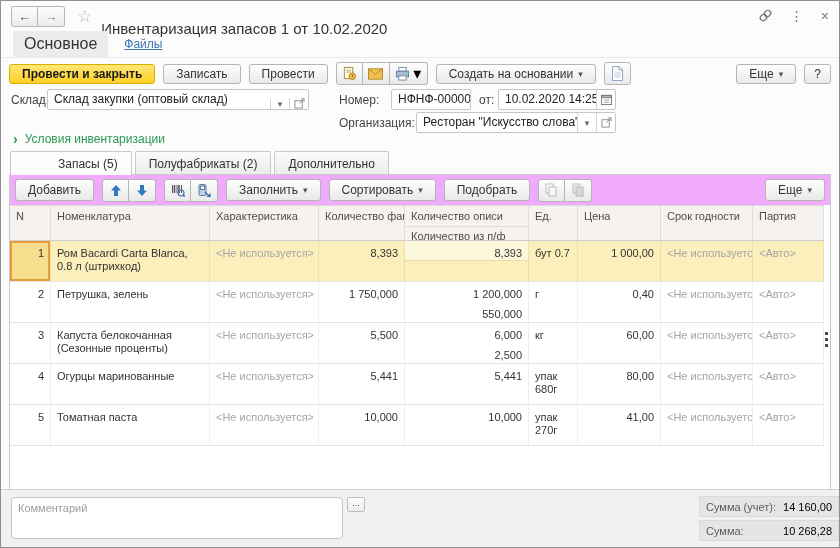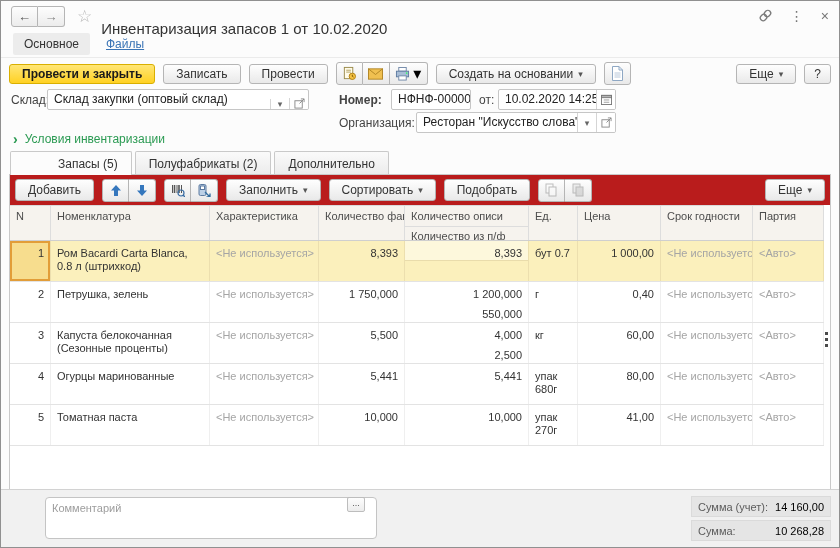--- a/index.html
+++ b/index.html
@@ -13,21 +13,21 @@
     font-size:13px;line-height:19px;text-align:center;cursor:pointer;}
   .navbtn.back{border-radius:3px 0 0 3px;}
   .navbtn.fwd{border-radius:0 3px 3px 0;border-left:none;color:#888;}
   .star{color:#b8b8b8;font-size:17px;margin:0 9px 0 12px;}
   .wtitle{font-size:15px;color:#333;white-space:nowrap;margin-top:24px;}
   .tb-right{margin-left:auto;display:flex;align-items:center;gap:17px;color:#777;}
   .tb-ico{font-size:14px;cursor:pointer;line-height:1;}
 
   
   .navrow{position:absolute;top:30px;left:0;right:0;height:27px;display:flex;align-items:center;padding:0 12px;border-bottom:1px solid #ebebeb;}
-  .navtab{background:#ececec;color:#333;font-size:12px;padding:4px 11px;border-radius:2px;}
+  .navtab{background:#ececec;color:#333;font-size:16px;padding:4px 11px;border-radius:2px;}
   .navlink{color:#3a74b5;font-size:12px;text-decoration:underline;margin-left:16px;cursor:pointer;}
 
   
   .cmdbar{position:absolute;top:57px;left:0;right:0;height:31px;display:flex;align-items:center;padding:0 8px;gap:8px;}
   .btn{border:1px solid #b5b5b5;border-radius:3px;background:linear-gradient(#fefefe,#e9e9e9);
     font-size:12px;color:#333;padding:3px 12px;height:20px;cursor:pointer;display:inline-flex;align-items:center;gap:5px;}
   .btn .dd{font-size:9px;color:#555;}
   .btn.primary{background:linear-gradient(#ffe676,#ffd123);border-color:#d9af00;font-weight:bold;color:#1a1a1a;}
   .icogroup{display:flex;}
   .icobtn{width:27px;height:23px;border:1px solid #b5b5b5;background:linear-gradient(#fefefe,#e9e9e9);
@@ -54,21 +54,21 @@
   .cond-tx{color:#2a9a52;font-size:12px;}
 
   
   .tabs{position:absolute;top:150px;left:9px;display:flex;z-index:3;}
   .tab{font-size:12px;color:#333;padding:5px 13px 4px;border:1px solid #c9c9c9;border-bottom:none;
     background:linear-gradient(#fafafa,#ececec);margin-right:3px;border-radius:2px 2px 0 0;cursor:pointer;height:23px;}
   .tab.active{background:#fcfcfc;height:24px;position:relative;padding-left:47px;}
 
   
   .panel{position:absolute;top:173px;left:8px;right:8px;height:317px;border:1px solid #c9c9c9;background:#fff;}
-  .grid-toolbar{height:30px;background:#b91c1c;display:flex;align-items:center;gap:8px;padding:0 5px;}
+  .grid-toolbar{height:30px;background:#f0abfc;display:flex;align-items:center;gap:8px;padding:0 5px;}
   .grid-toolbar .btn{height:22px;}
 
   
   .tbl{position:absolute;top:30px;left:0;width:814px;}
   .tbl-header,.tbl-row{display:grid;grid-template-columns:41px 159px 109px 86px 124px 49px 83px 92px 71px;}
   .tbl-header{background:#f6f3ee;border-top:1px solid #d9d9d9;border-bottom:1px solid #cfcfcf;height:36px;}
   .hcell{font-size:11px;color:#4d4d4d;padding:4px 6px;border-right:1px solid #ddd;white-space:nowrap;overflow:hidden;}
   .hcell.split{padding:0;display:flex;flex-direction:column;}
   .hsub{padding:4px 6px;border-bottom:1px solid #ddd;height:26px;}
   .hsub2{padding:3px 6px;}
@@ -81,25 +81,25 @@
   .tbl-row.selected{background:#fbf0bc;}
   .tbl-row.selected .cell{border-right-color:#ecdfae;}
   .tbl-row.selected .cell.ncell{background:#f7dd8e;box-shadow:inset 0 0 0 2px #e29d38;}
   .tbl-row.selected .cell.split .sub.top{background:#fdf8dc;border-bottom:1px solid #e9dcab;}
   .scrolldots{position:absolute;right:2px;top:157px;display:flex;flex-direction:column;gap:3px;}
   .scrolldots i{width:3px;height:3px;background:#4a4a4a;display:block;}
 
   
   .footer{position:absolute;left:0;right:0;bottom:0;height:58px;background:#f1f1f1;border-top:1px solid #d2d2d2;}
   .comment{position:absolute;left:10px;top:7px;width:332px;height:42px;border:1px solid #c4c4c4;border-radius:4px;
-    background:#fff;resize:none;font-size:11px;padding:4px 6px;color:#333;outline:none;margin-left:34px;}
+    background:#fff;resize:none;font-size:11px;padding:4px 6px;color:#333;outline:none;}
   .comment::placeholder{color:#9d9d9d;}
   .dotsbtn{position:absolute;left:346px;top:7px;width:18px;height:15px;border:1px solid #bdbdbd;border-radius:2px;
     background:linear-gradient(#fdfdfd,#ececec);font-size:9px;line-height:11px;text-align:center;color:#555;cursor:pointer;}
-  .totals{position:absolute;right:8px;top:6px;width:140px;display:flex;flex-direction:column;gap:3px;}
+  .totals{position:absolute;right:0;top:6px;width:140px;display:flex;flex-direction:column;gap:3px;}
   .totrow{height:21px;background:#e5e5e5;border:1px solid #dadada;display:flex;align-items:center;padding:0 6px;}
   .totrow .tl{font-size:11px;color:#5c5c5c;}
   .totrow .tv{margin-left:auto;font-size:11px;color:#000;}
 </style>
 </head>
 <body>
 
 <div class="window">
 
   <div class="titlebar">
@@ -184,21 +184,21 @@
     <div class="fld" style="left:46px;top:0;width:262px;align-items:flex-end;">
       <span class="txt">Склад закупки (оптовый склад)</span>
       <span class="seg">▾</span>
       <span class="seg">
         <svg width="11" height="11" viewBox="0 0 12 12">
             <rect x="1" y="3" width="8" height="8" fill="none" stroke="#888"></rect>
             <path d="M6 6 L11 1 M7.5 1 H11 V4.5" fill="none" stroke="#888"></path>
           </svg>
       </span>
     </div>
-    <span class="flabel" style="left:338px;top:1px;font-weight:bold;">Номер:</span>
+    <span class="flabel" style="left:338px;top:1px;">Номер:</span>
     <div class="fld" style="left:390px;top:0;width:80px;">
       <span class="txt">НФНФ-000001</span>
     </div>
     <span class="flabel" style="left:478px;top:1px;">от:</span>
     <div class="fld" style="left:497px;top:0;width:118px;">
       <span class="txt">10.02.2020 14:25:03</span>
       <span class="seg">
         <svg width="11" height="11" viewBox="0 0 12 12">
             <rect x="0.5" y="1.5" width="11" height="10" fill="#fff" stroke="#777"></rect>
             <rect x="0.5" y="1.5" width="11" height="2.5" fill="#b5b5b5" stroke="#777"></rect>
@@ -341,21 +341,21 @@
             <div class="cell num">0,40</div>
             <div class="cell gray">&lt;Не используется&gt;</div>
             <div class="cell gray">&lt;Авто&gt;</div>
           </div>
           <div class="tbl-row">
             <div class="cell num ncell">3</div>
             <div class="cell">Капуста белокочанная (Сезонные проценты)</div>
             <div class="cell gray">&lt;Не используется&gt;</div>
             <div class="cell num">5,500</div>
             <div class="cell split">
-              <div class="sub top">4,000</div>
+              <div class="sub top">6,000</div>
               <div class="sub">2,500</div>
             </div>
             <div class="cell">кг</div>
             <div class="cell num">60,00</div>
             <div class="cell gray">&lt;Не используется&gt;</div>
             <div class="cell gray">&lt;Авто&gt;</div>
           </div>
           <div class="tbl-row">
             <div class="cell num ncell">4</div>
             <div class="cell">Огурцы маринованные</div>

